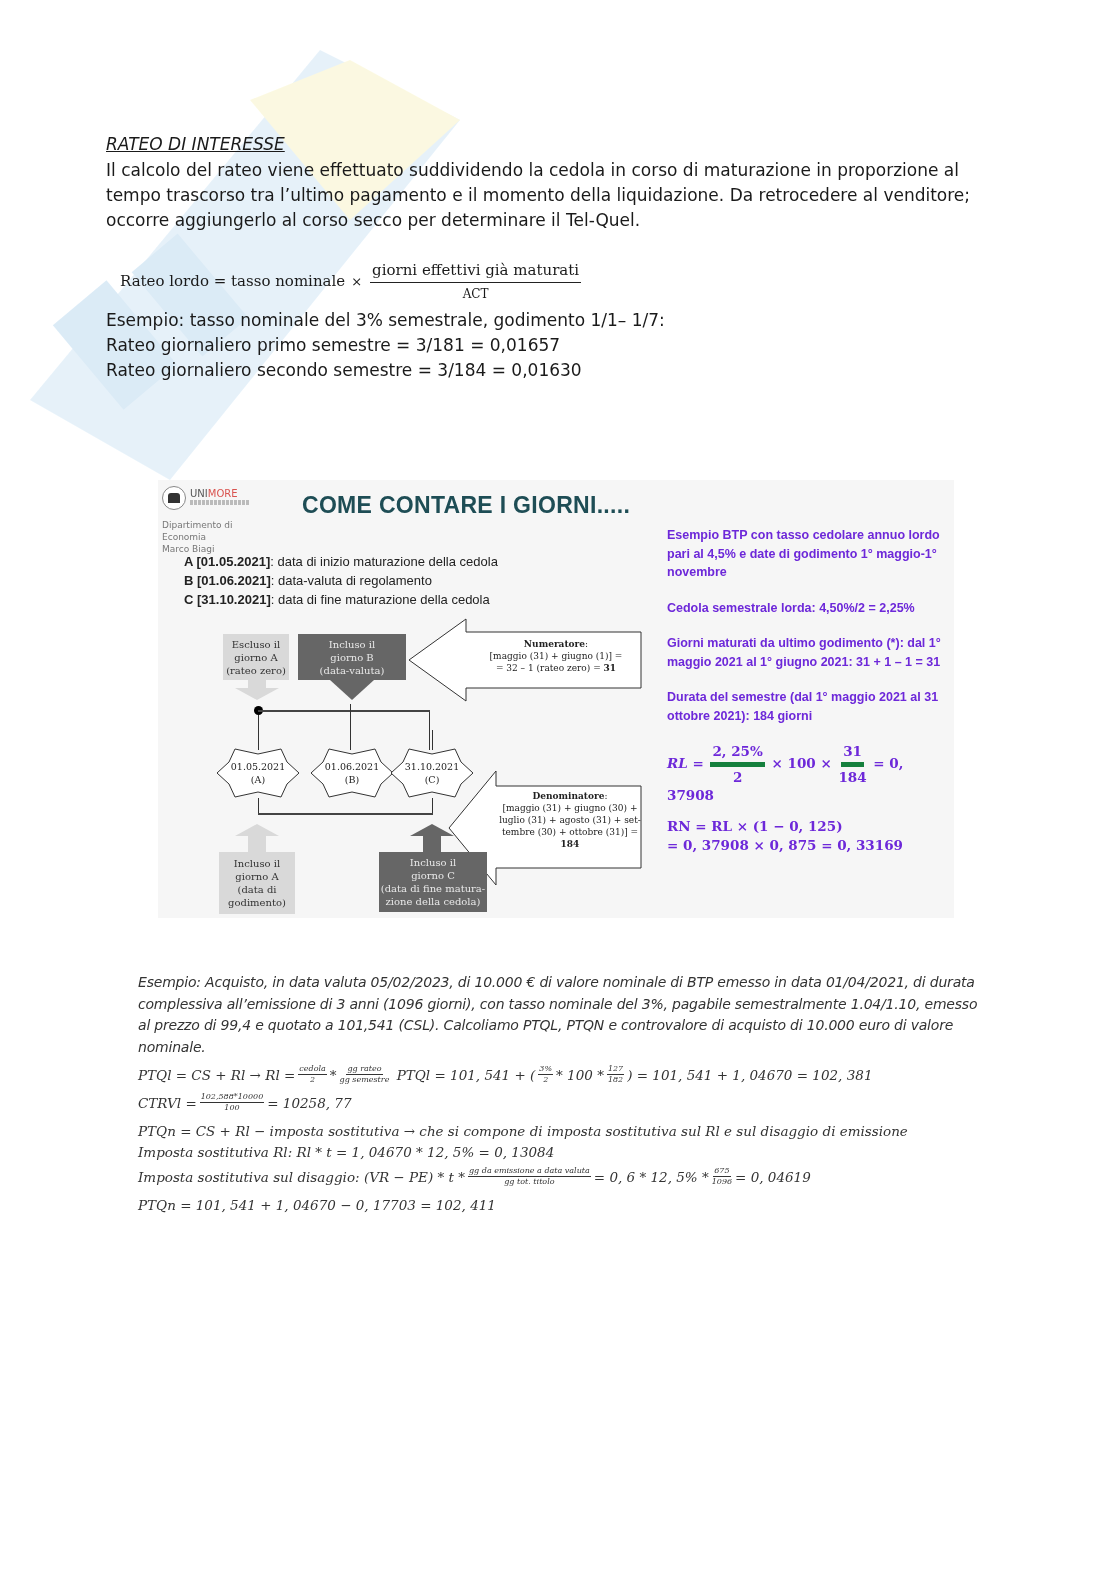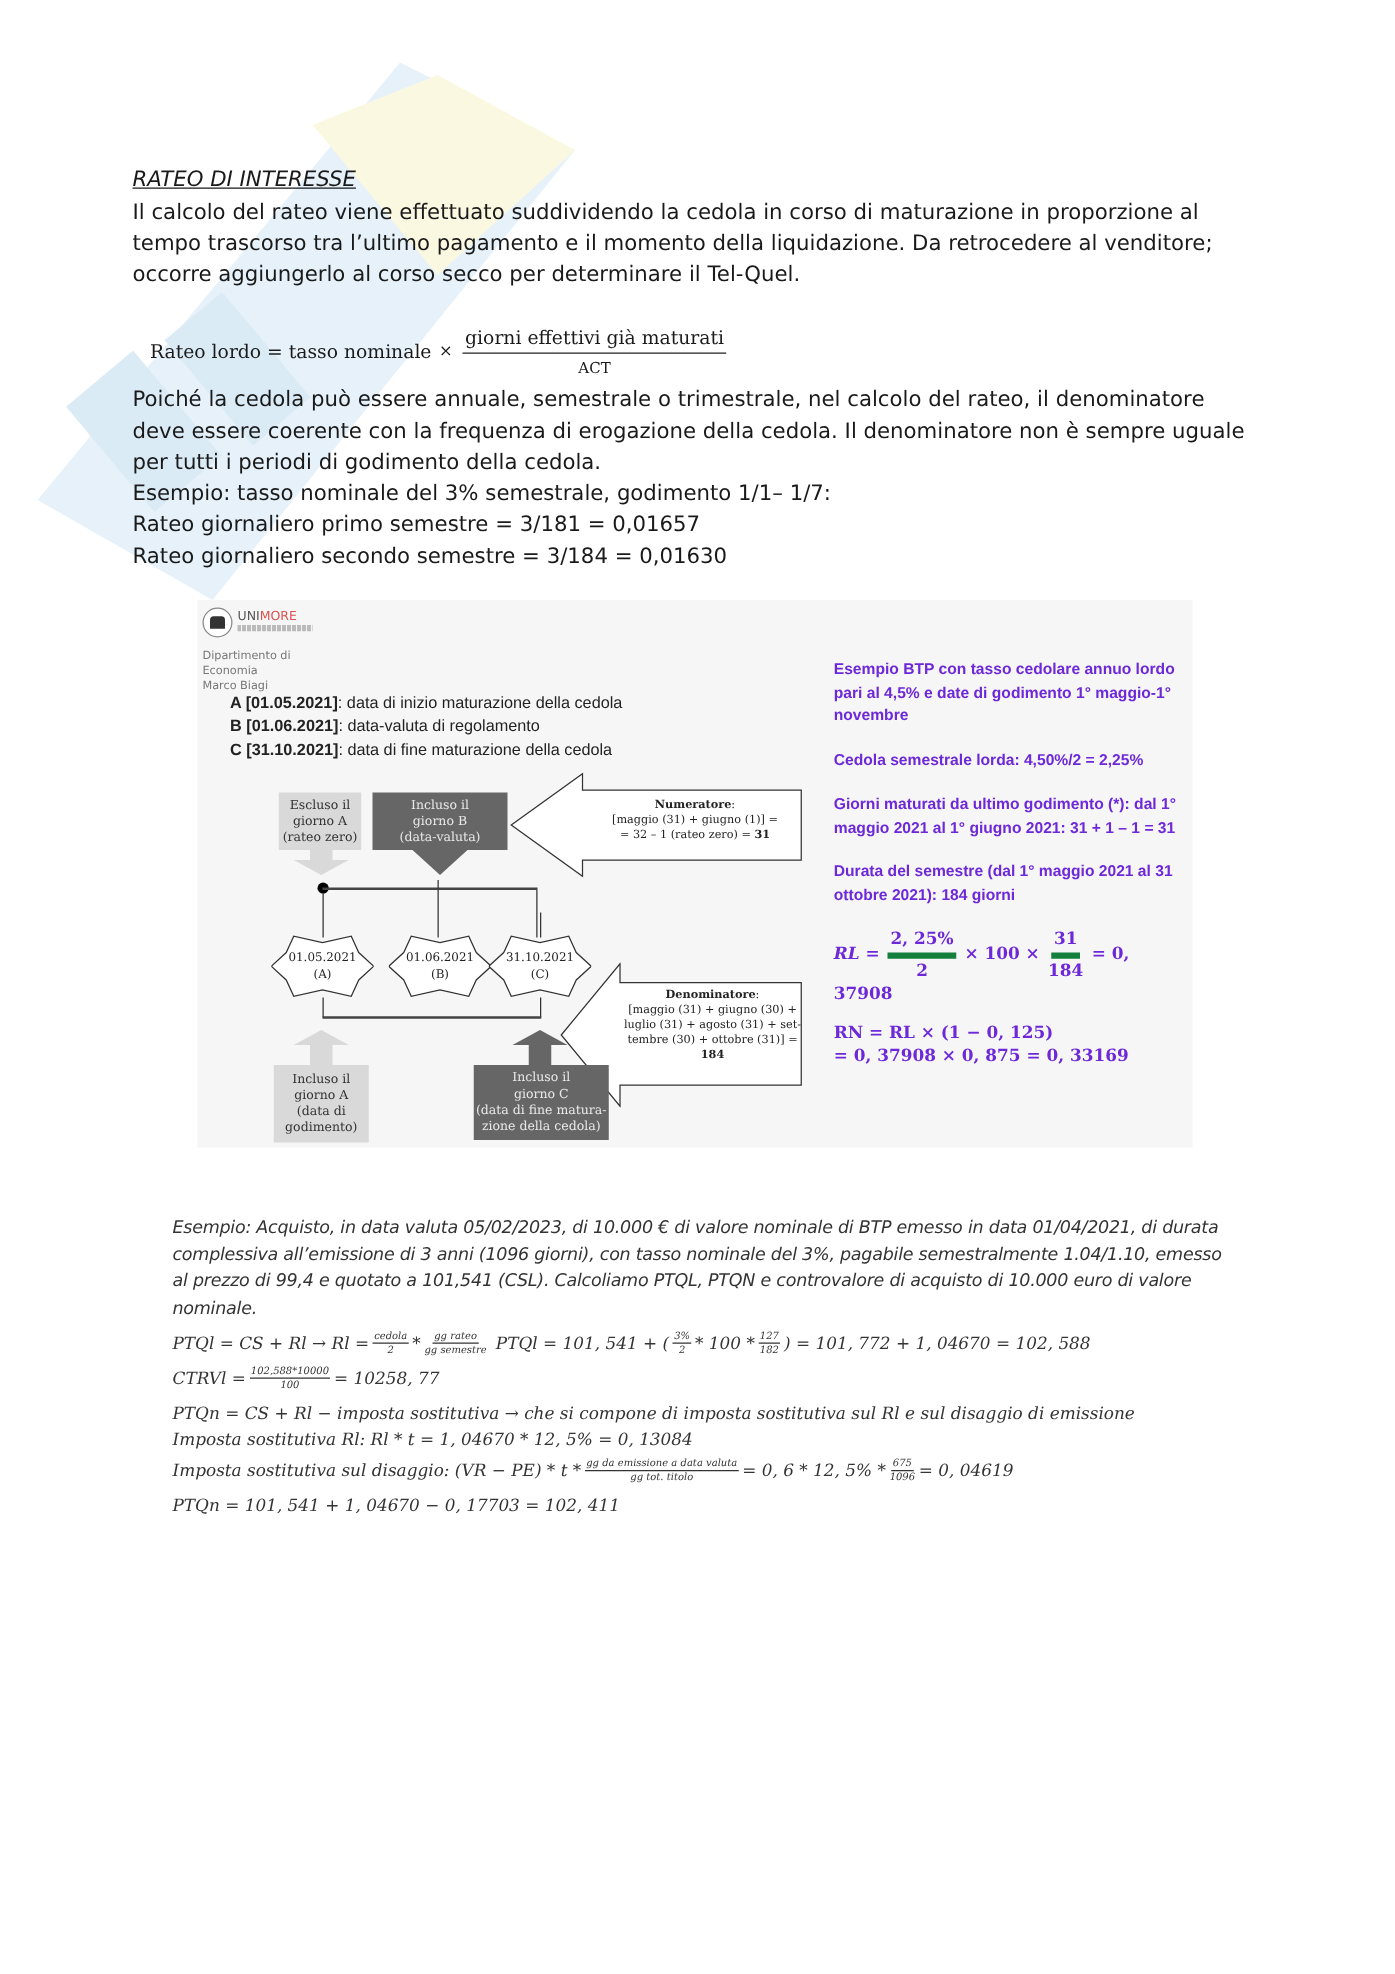--- a/index.html
+++ b/index.html
@@ -78,37 +78,37 @@
 <div class="formula1">
   <span>Rateo lordo = tasso nominale</span>
   <span class="times">×</span>
   <span class="frac">
     <span class="num">giorni effettivi già maturati</span>
     <span class="den">ACT</span>
   </span>
 </div>
 
 <div class="p2">
-  <p class="para">Poiché la cedola può essere annuale, semestrale o trimestrale, nel calcolo del rateo, il denominatore deve essere coerente con la frequenza di erogazione della cedola. Il denominatore non è sempre uguale per tutti i periodi di godimento della cedola.</p>
   <p class="para">Esempio: tasso nominale del 3% semestrale, godimento 1/1– 1/7:</p>
   <p class="para">Rateo giornaliero primo semestre = 3/181 = 0,01657</p>
   <p class="para">Rateo giornaliero secondo semestre = 3/184 = 0,01630</p>
 </div>
 
 <div class="slide">
   <div class="logo">
     <div class="logo-mark"></div>
     <div class="logo-text"><span>UNI</span><span class="more">MORE</span></div>
     <div class="logo-sub"></div>
     <div class="logo-dept">
       <div>Dipartimento di Economia</div>
       <div>Marco Biagi</div>
     </div>
   </div>
 
+  <div class="slide-title">COME CONTARE I GIORNI.....</div>
 
   <div class="defs">
     <div><b>A [01.05.2021]</b><span>: data di inizio maturazione della cedola</span></div>
     <div><b>B [01.06.2021]</b><span>: data-valuta di regolamento</span></div>
     <div><b>C [31.10.2021]</b><span>: data di fine maturazione della cedola</span></div>
   </div>
 
   <div class="box box-light" style="left:65px;top:154px;width:66px;height:46px;flex-direction:column;">
     <div>Escluso il</div>
     <div>giorno A</div>
@@ -247,21 +247,21 @@
     <span>PTQl = 101, 541 + (</span>
   <span class="sfrac">
       <span class="n">3%</span>
       <span>2</span>
     </span>
   <span>* 100 *</span>
   <span class="sfrac">
       <span class="n">127</span>
       <span>182</span>
     </span>
-  <span>) = 101, 772 + 1, 04670 = 102, 588</span>
+  <span>) = 101, 541 + 1, 04670 = 102, 381</span>
 </div>
 
 <div class="eqline" style="top:1092px;">
   <span>CTRVl =</span>
   <span class="sfrac">
       <span class="n">102,588*10000</span>
       <span>100</span>
     </span>
   <span>= 10258, 77</span>
 </div>

